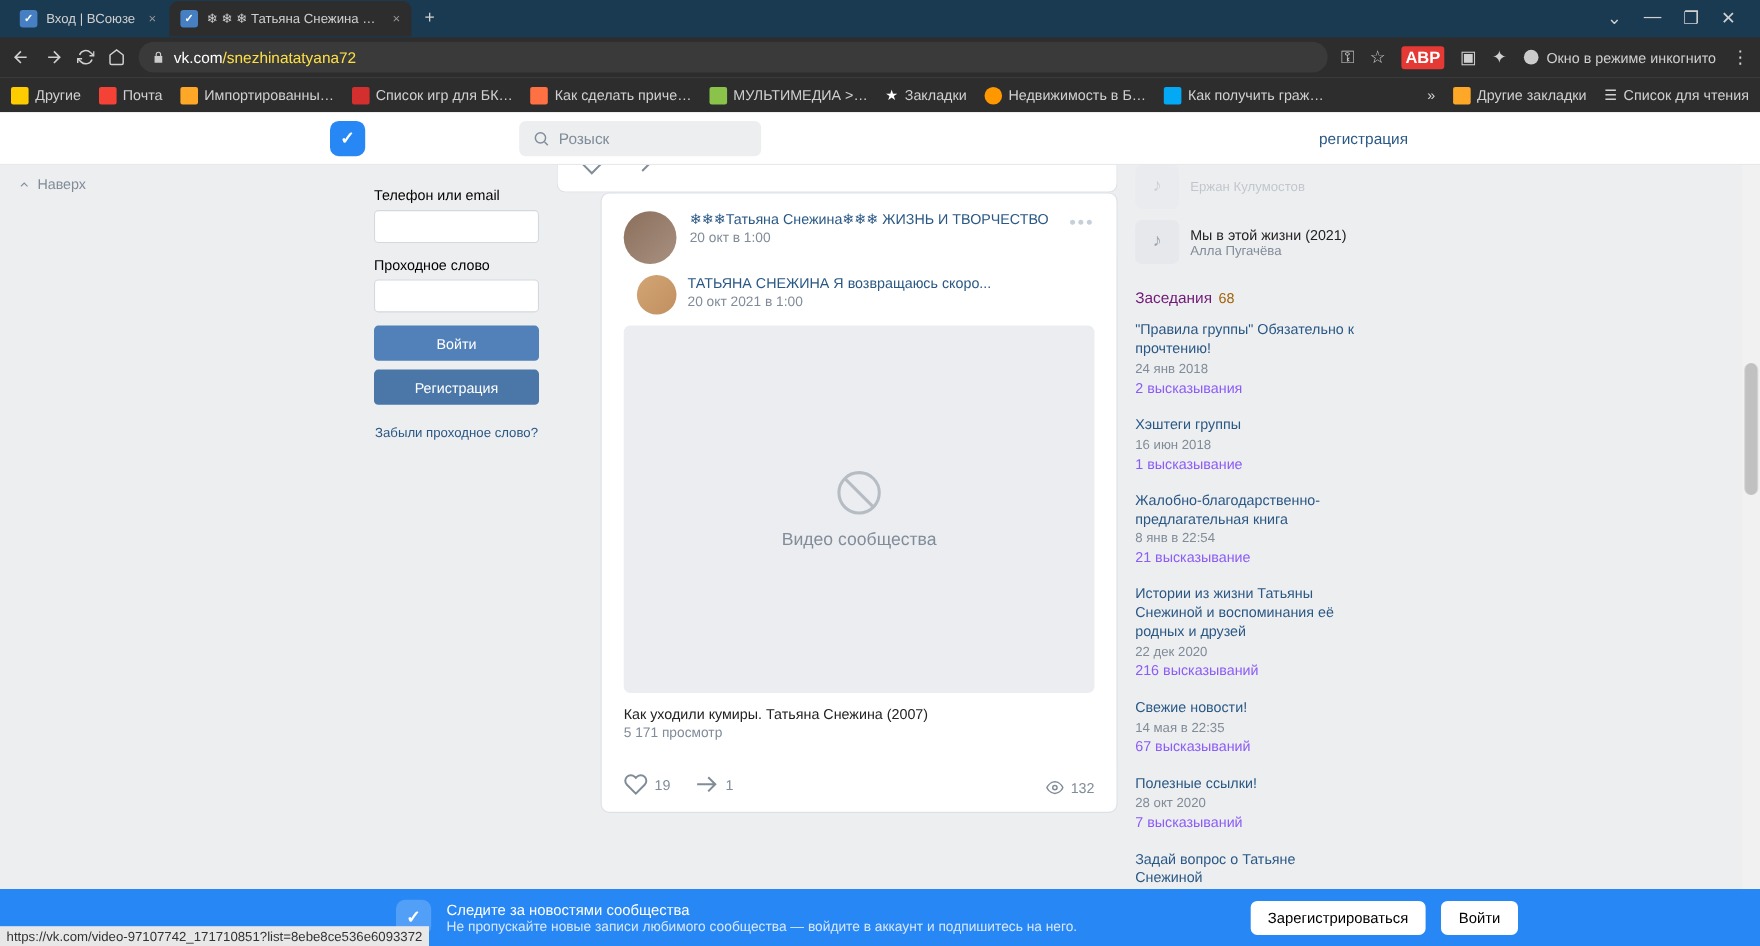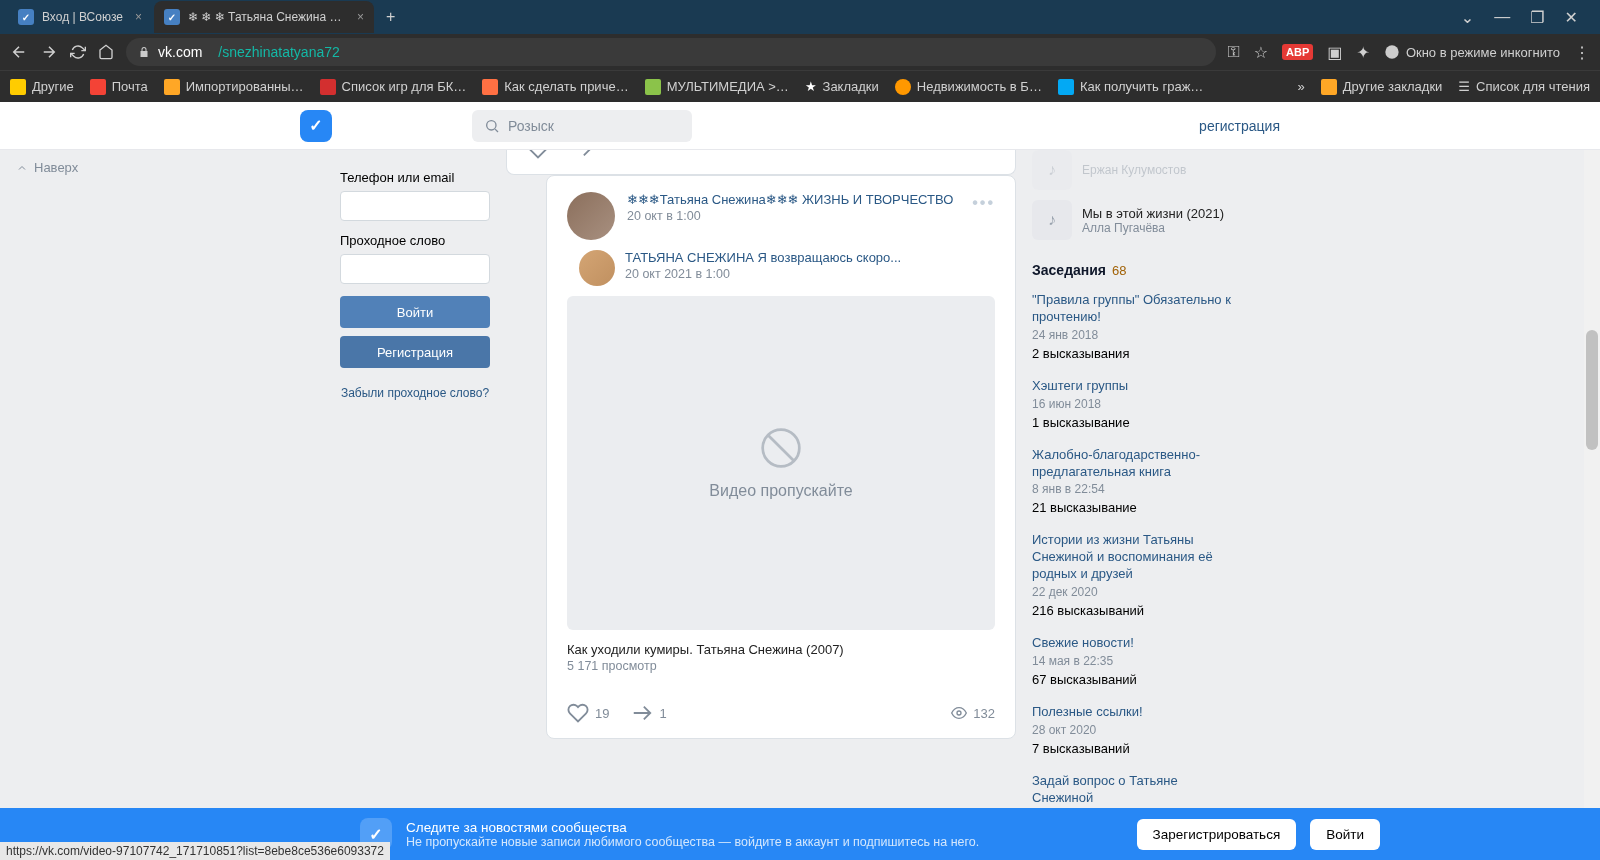--- a/index.html
+++ b/index.html
@@ -13,25 +13,25 @@
 .tab-icon { width: 16px; height: 16px; background: #4680c2; border-radius: 3px; display: flex; align-items: center; justify-content: center; color: white; font-size: 10px; font-weight: bold; flex-shrink: 0; }
 .tab-title { white-space: nowrap; overflow: hidden; text-overflow: ellipsis; }
 .tab-close { color: #999; margin-left: 4px; cursor: pointer; }
 .new-tab { color: #d0d0d0; padding: 0 10px; font-size: 16px; cursor: pointer; }
 .chrome-controls { margin-left: auto; display: flex; gap: 20px; color: #d0d0d0; padding: 0 14px; }
 .chrome-controls span { cursor: pointer; }
 
 .nav-bar { display: flex; align-items: center; height: 36px; background: #2d2d2d; padding: 0 10px; gap: 12px; }
 .nav-btn { color: #d0d0d0; cursor: pointer; display: flex; align-items: center; }
 .url-bar { flex: 1; background: #3a3a3a; border-radius: 20px; height: 28px; display: flex; align-items: center; padding: 0 12px; color: #d0d0d0; font-size: 14px; gap: 8px; }
-.url-text { color: #14b8a6; margin-left: 16px; }
+.url-text { color: #fde047; }
 .url-domain { color: #fff; }
 .nav-right { display: flex; align-items: center; gap: 14px; color: #d0d0d0; }
 .incognito { display: flex; align-items: center; gap: 6px; font-size: 13px; }
-.abp-badge { background: #e53935; color: white; font-size: 11px; padding: 2px 4px; border-radius: 3px; font-weight: bold; }
+.abp-badge { background: #e53935; color: white; font-size: 15px; padding: 2px 4px; border-radius: 3px; font-weight: bold; }
 
 .bookmarks-bar { display: flex; align-items: center; height: 32px; background: #2d2d2d; padding: 0 10px; gap: 16px; border-top: 1px solid #3a3a3a; }
 .bookmark { display: flex; align-items: center; gap: 6px; color: #d0d0d0; font-size: 13px; cursor: pointer; white-space: nowrap; }
 .bm-icon { width: 16px; height: 16px; border-radius: 2px; flex-shrink: 0; }
 .bm-right { margin-left: auto; display: flex; gap: 16px; }
 
 
 .vk-header { background: #fff; height: 48px; border-bottom: 1px solid #e7e8ec; display: flex; align-items: center; padding: 0 20px; position: relative; }
 .vk-logo { width: 32px; height: 32px; background: #2787f5; border-radius: 8px; display: flex; align-items: center; justify-content: center; color: white; font-weight: bold; font-size: 16px; margin-left: 280px; }
 .vk-search { margin-left: 140px; background: #edeef0; border-radius: 6px; height: 32px; width: 220px; display: flex; align-items: center; padding: 0 12px; gap: 8px; color: #818c99; font-size: 14px; }
@@ -65,41 +65,41 @@
 
 .repost { margin: 0 20px 10px 20px; padding-left: 12px; display: flex; gap: 10px; }
 .repost-info { flex: 1; }
 
 .video-box { margin: 8px 20px 0; }
 .video-placeholder { background: #ebedf0; aspect-ratio: 1.28; border-radius: 6px; display: flex; flex-direction: column; align-items: center; justify-content: center; color: #818c99; gap: 12px; }
 .video-placeholder svg { width: 44px; height: 44px; opacity: 0.5; }
 .video-title { padding: 12px 20px 2px; color: #222; font-size: 13px; font-weight: 500; }
 .video-views { padding: 0 20px 14px; color: #818c99; font-size: 12.5px; }
 
-.post-actions { display: flex; align-items: center; padding: 4px 20px 14px; gap: 22px; border-top: 1px solid transparent; margin-top: 10px; }
+.post-actions { display: flex; align-items: flex-end; padding: 4px 20px 14px; gap: 22px; border-top: 1px solid transparent; margin-top: 10px; }
 .pa-item { display: flex; align-items: center; gap: 6px; color: #818c99; font-size: 13px; cursor: pointer; }
 .pa-views { margin-left: auto; }
 
 .prev-actions { background: #fff; border: 1px solid #dce1e6; border-top: none; border-radius: 0 0 8px 8px; padding: 8px 20px 14px; margin-top: -20px; display: flex; align-items: center; gap: 22px; color: #818c99; }
 
 
 .right-col { width: 200px; padding-top: 0; }
 .audio-item { display: flex; gap: 10px; align-items: center; margin-bottom: 10px; }
 .audio-cover { width: 40px; height: 40px; background: #e7e8ec; border-radius: 6px; display: flex; align-items: center; justify-content: center; color: #99a2ad; flex-shrink: 0; }
 .audio-name { color: #222; font-size: 13px; font-weight: 500; }
 .audio-artist { color: #818c99; font-size: 12px; }
 
 .disc-head { display: flex; align-items: baseline; gap: 6px; margin-top: 22px; margin-bottom: 14px; }
-.disc-title { color: #0f172a; font-size: 14px; font-weight: bold; }
+.disc-title { color: #701a75; font-size: 14px; }
 .disc-count { color: #a16207; font-size: 13px; }
 
 .disc-item { margin-bottom: 16px; }
 .disc-link { color: #2a5885; font-size: 13px; cursor: pointer; display: block; margin-bottom: 2px; line-height: 1.3; }
 .disc-date { color: #818c99; font-size: 12px; margin-bottom: 2px; }
-.disc-replies { color: #000000; font-size: 13px; cursor: pointer; }
+.disc-replies { color: #8b5cf6; font-size: 13px; cursor: pointer; }
 
 
 .bottom-banner { position: fixed; bottom: 0; left: 0; right: 0; background: #2787f5; height: 52px; display: flex; align-items: center; justify-content: center; color: white; }
 .banner-inner { width: 1200px; display: flex; align-items: center; gap: 14px; padding: 0 20px; }
 .banner-logo { width: 32px; height: 32px; background: rgba(255,255,255,0.2); border-radius: 8px; display: flex; align-items: center; justify-content: center; font-weight: bold; margin-left: 140px; flex-shrink: 0; }
 .banner-text { flex: 1; }
 .banner-title { font-size: 13.5px; font-weight: 500; }
 .banner-sub { font-size: 12.5px; opacity: 0.8; }
 .banner-btn { background: #fff; color: #000; border: none; border-radius: 6px; padding: 8px 16px; font-size: 13.5px; cursor: pointer; }
 
@@ -291,21 +291,21 @@
             <div class="post-time">20 окт 2021 в 1:00</div>
           </div>
         </div>
 
         <div class="video-box">
           <div class="video-placeholder">
             <svg viewBox="0 0 24 24" fill="none" stroke="currentColor" stroke-width="1.5">
                 <circle cx="12" cy="12" r="10"></circle>
                 <path d="M5 5l14 14"></path>
               </svg>
-            <span>Видео пропускайте</span>
+            <span>Видео сообщества</span>
           </div>
         </div>
         <div class="video-title">Как уходили кумиры. Татьяна Снежина (2007)</div>
         <div class="video-views">5 171 просмотр</div>
 
         <div class="post-actions">
           <span class="pa-item">
               <svg width="22" height="22" viewBox="0 0 24 24" fill="none" stroke="currentColor" stroke-width="2">
                 <path d="M20.84 4.61a5.5 5.5 0 00-7.78 0L12 5.67l-1.06-1.06a5.5 5.5 0 00-7.78 7.78l1.06 1.06L12 21.23l7.78-7.78 1.06-1.06a5.5 5.5 0 000-7.78z"></path>
               </svg>

